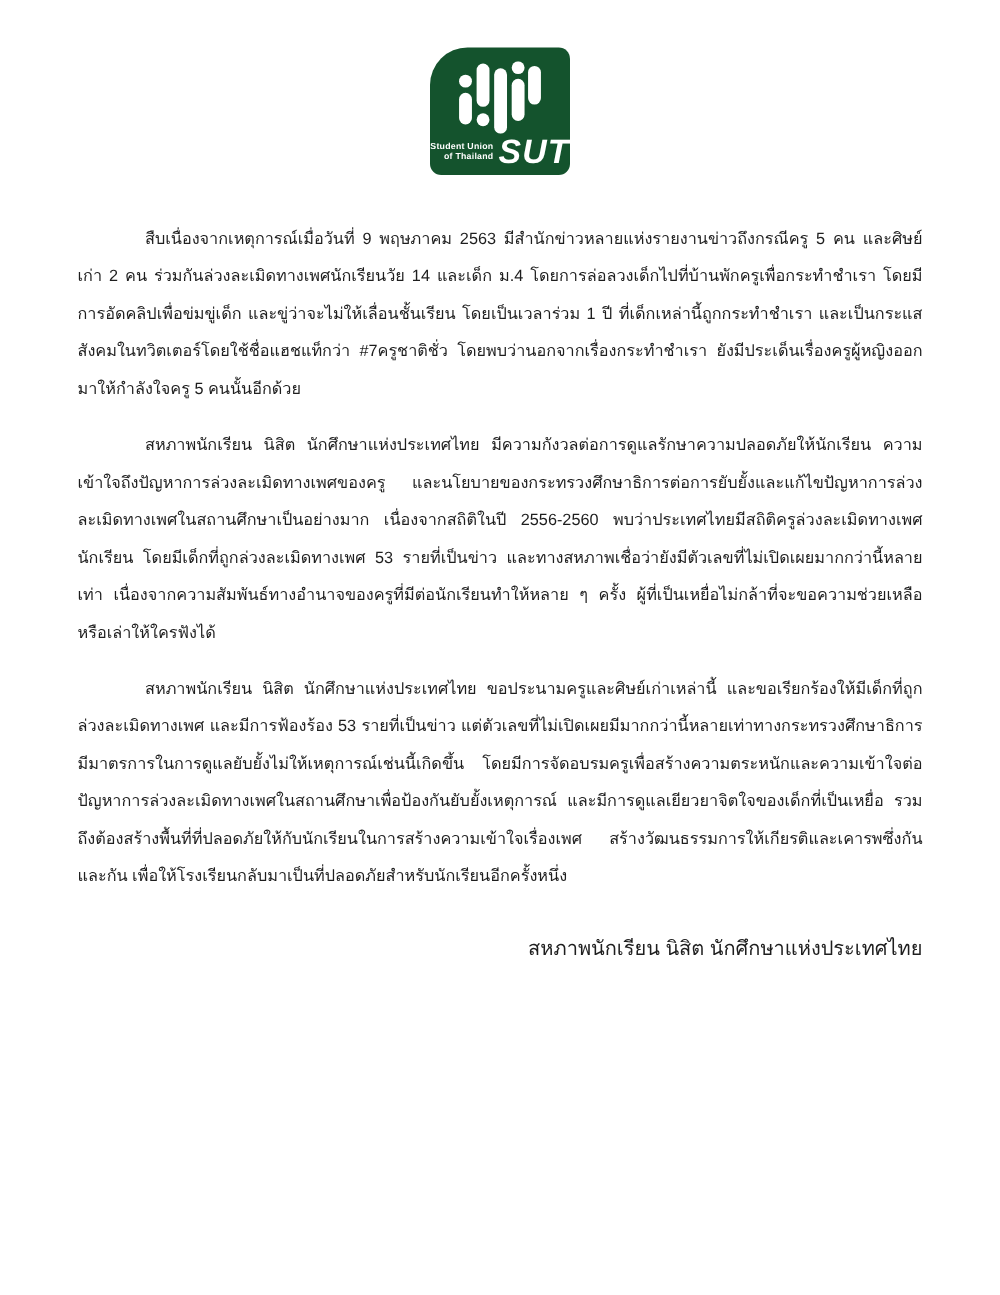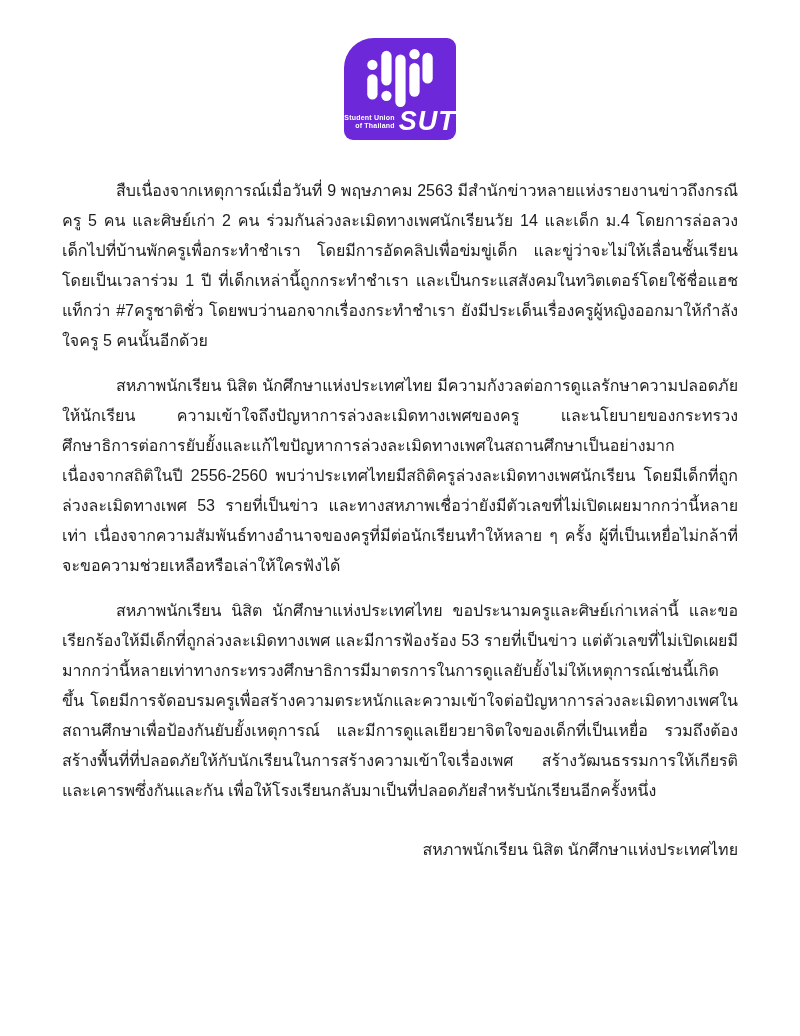--- a/index.html
+++ b/index.html
@@ -23,21 +23,21 @@
 
   
   .logo-wrap {
     display: flex;
     justify-content: center;
     margin-bottom: 36px;
   }
   .logo-box {
     width: 112px;
     height: 102px;
-    background: #6d28d9;
+    background: #14532d;
     border-radius: 30px 9px 9px 9px;
     display: flex;
     flex-direction: column;
     align-items: center;
     justify-content: flex-end;
     box-sizing: border-box;
     padding: 8px 8px 7px 8px;
   }
   .logo-glyph {
     flex: 1 1 auto;
@@ -76,21 +76,21 @@
   .doc-title {
     text-align: center;
     font-weight: bold;
     font-size: 17px;
     line-height: 33px;
     margin-bottom: 18px;
   }
 
   
   .doc-body p {
-    font-size: 16px;
+    font-size: 13px;
     line-height: 30px;
     text-align: justify;
     text-indent: 54px;
     margin: 0 0 15px 0;
   }
 
   
   .signature {
     margin-top: 26px;
     text-align: right;

